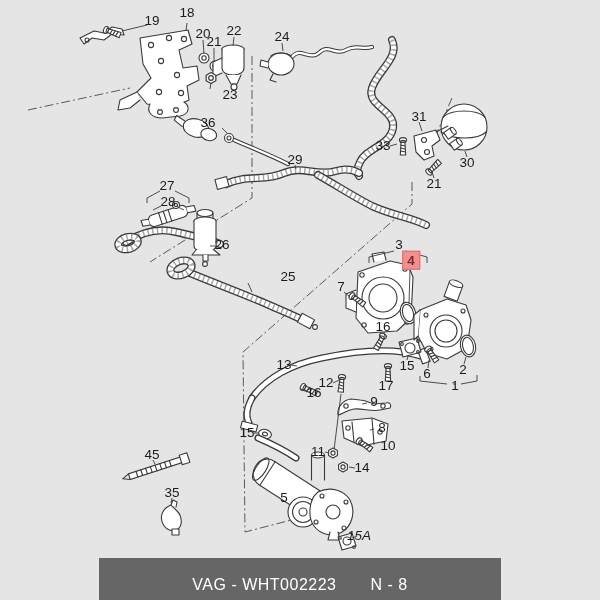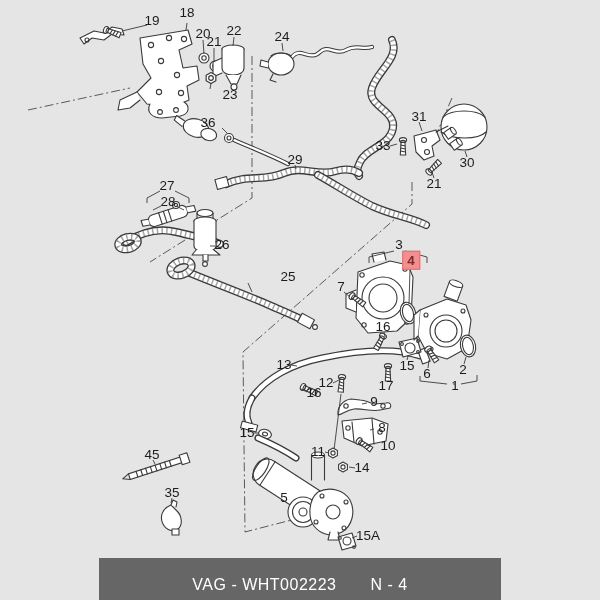--- a/index.html
+++ b/index.html
@@ -415,21 +415,21 @@
       <span class="part-label" style="left: 247px; top: 433px;">15</span>
       <span class="part-label" style="left: 388px; top: 446px;">10</span>
       <span class="part-label" style="left: 318px; top: 452px;">11</span>
       <span class="part-label" style="left: 362px; top: 468px;">14</span>
       <span class="part-label" style="left: 427px; top: 374px;">6</span>
       <span class="part-label" style="left: 463px; top: 370px;">2</span>
       <span class="part-label" style="left: 455px; top: 386px;">1</span>
       <span class="part-label" style="left: 284px; top: 498px;">5</span>
       <span class="part-label" style="left: 152px; top: 455px;">45</span>
       <span class="part-label" style="left: 172px; top: 493px;">35</span>
-      <span class="part-label" style="left: 368px; top: 536px;">15A</span>
+      <span class="part-label" style="left: 359px; top: 536px; font-style: italic;">15A</span>
     </div>
 
   <div id="footer-bar">
     <span>VAG - WHT002223</span>
-    <span>N - 4</span>
+    <span>N - 8</span>
   </div>
 
 </div>
 
 </body></html>

